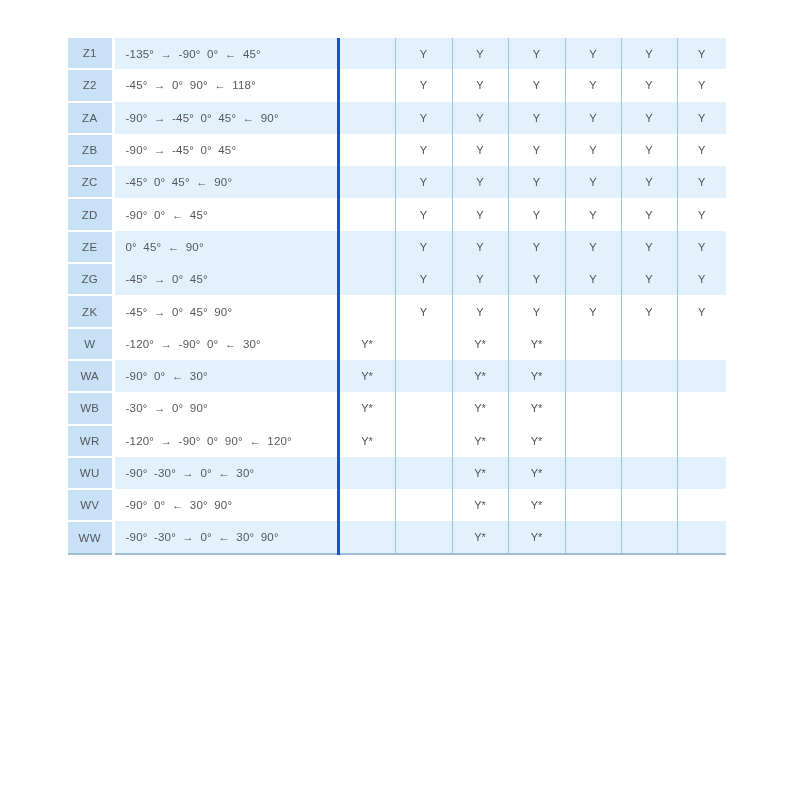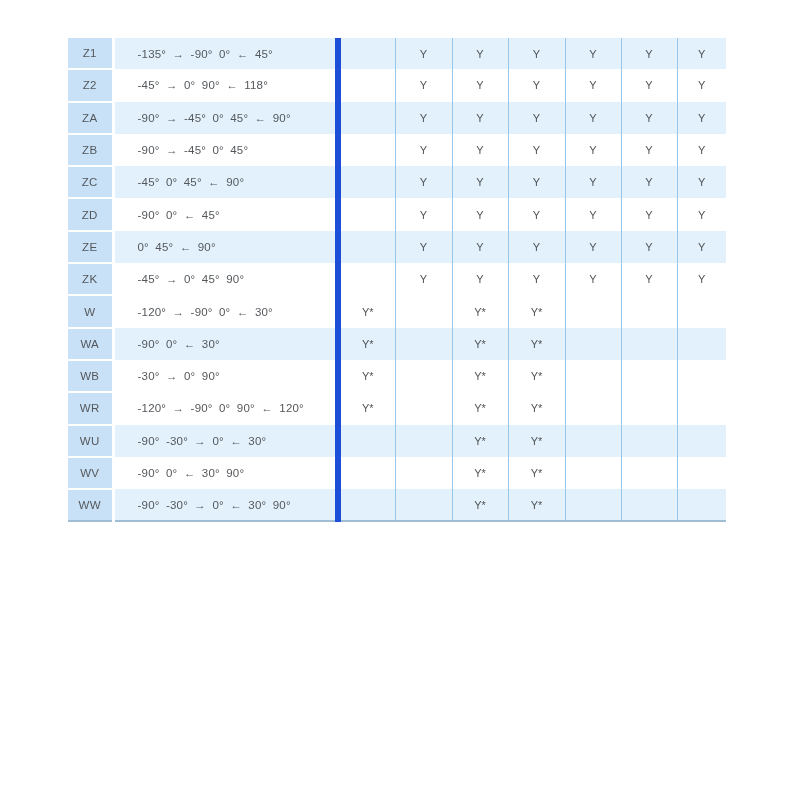--- a/index.html
+++ b/index.html
@@ -42,22 +42,22 @@
     background: #c9e1f6;
     text-align: center;
     border-right: 3px solid #ffffff;
     border-bottom: 2px solid #ffffff;
     letter-spacing: 0.3px;
   }
   
   tr.shaded td.desc, tr.shaded td.val { background: #e2f1fb; }
   tr.plain  td.desc, tr.plain  td.val { background: #ffffff; }
   td.desc {
-    padding-left: 23px;
-    border-right: 6px solid #1d4ed8;
+    padding-left: 11px;
+    border-right: 3px solid #1d4ed8;
     word-spacing: 3px;
     letter-spacing: 0.2px;
   }
   td.val {
     text-align: center;
     font-size: 11px;
     color: #515558;
     border-right: 1px solid #96c7ea;
   }
   td.val.last { border-right: none; }
@@ -151,20 +151,31 @@
     <td class="code">ZE</td>
     <td class="desc">0° 45° ← 90°</td>
     <td class="val"></td>
     <td class="val">Y</td>
     <td class="val">Y</td>
     <td class="val">Y</td>
     <td class="val">Y</td>
     <td class="val">Y</td>
     <td class="val last">Y</td>
   </tr>
+          <tr class="shaded">
+    <td class="code">ZG</td>
+    <td class="desc">-45° → 0° 45°</td>
+    <td class="val"></td>
+    <td class="val">Y</td>
+    <td class="val">Y</td>
+    <td class="val">Y</td>
+    <td class="val">Y</td>
+    <td class="val">Y</td>
+    <td class="val last">Y</td>
+  </tr>
           <tr class="plain">
     <td class="code">ZK</td>
     <td class="desc">-45° → 0° 45° 90°</td>
     <td class="val"></td>
     <td class="val">Y</td>
     <td class="val">Y</td>
     <td class="val">Y</td>
     <td class="val">Y</td>
     <td class="val">Y</td>
     <td class="val last">Y</td>

